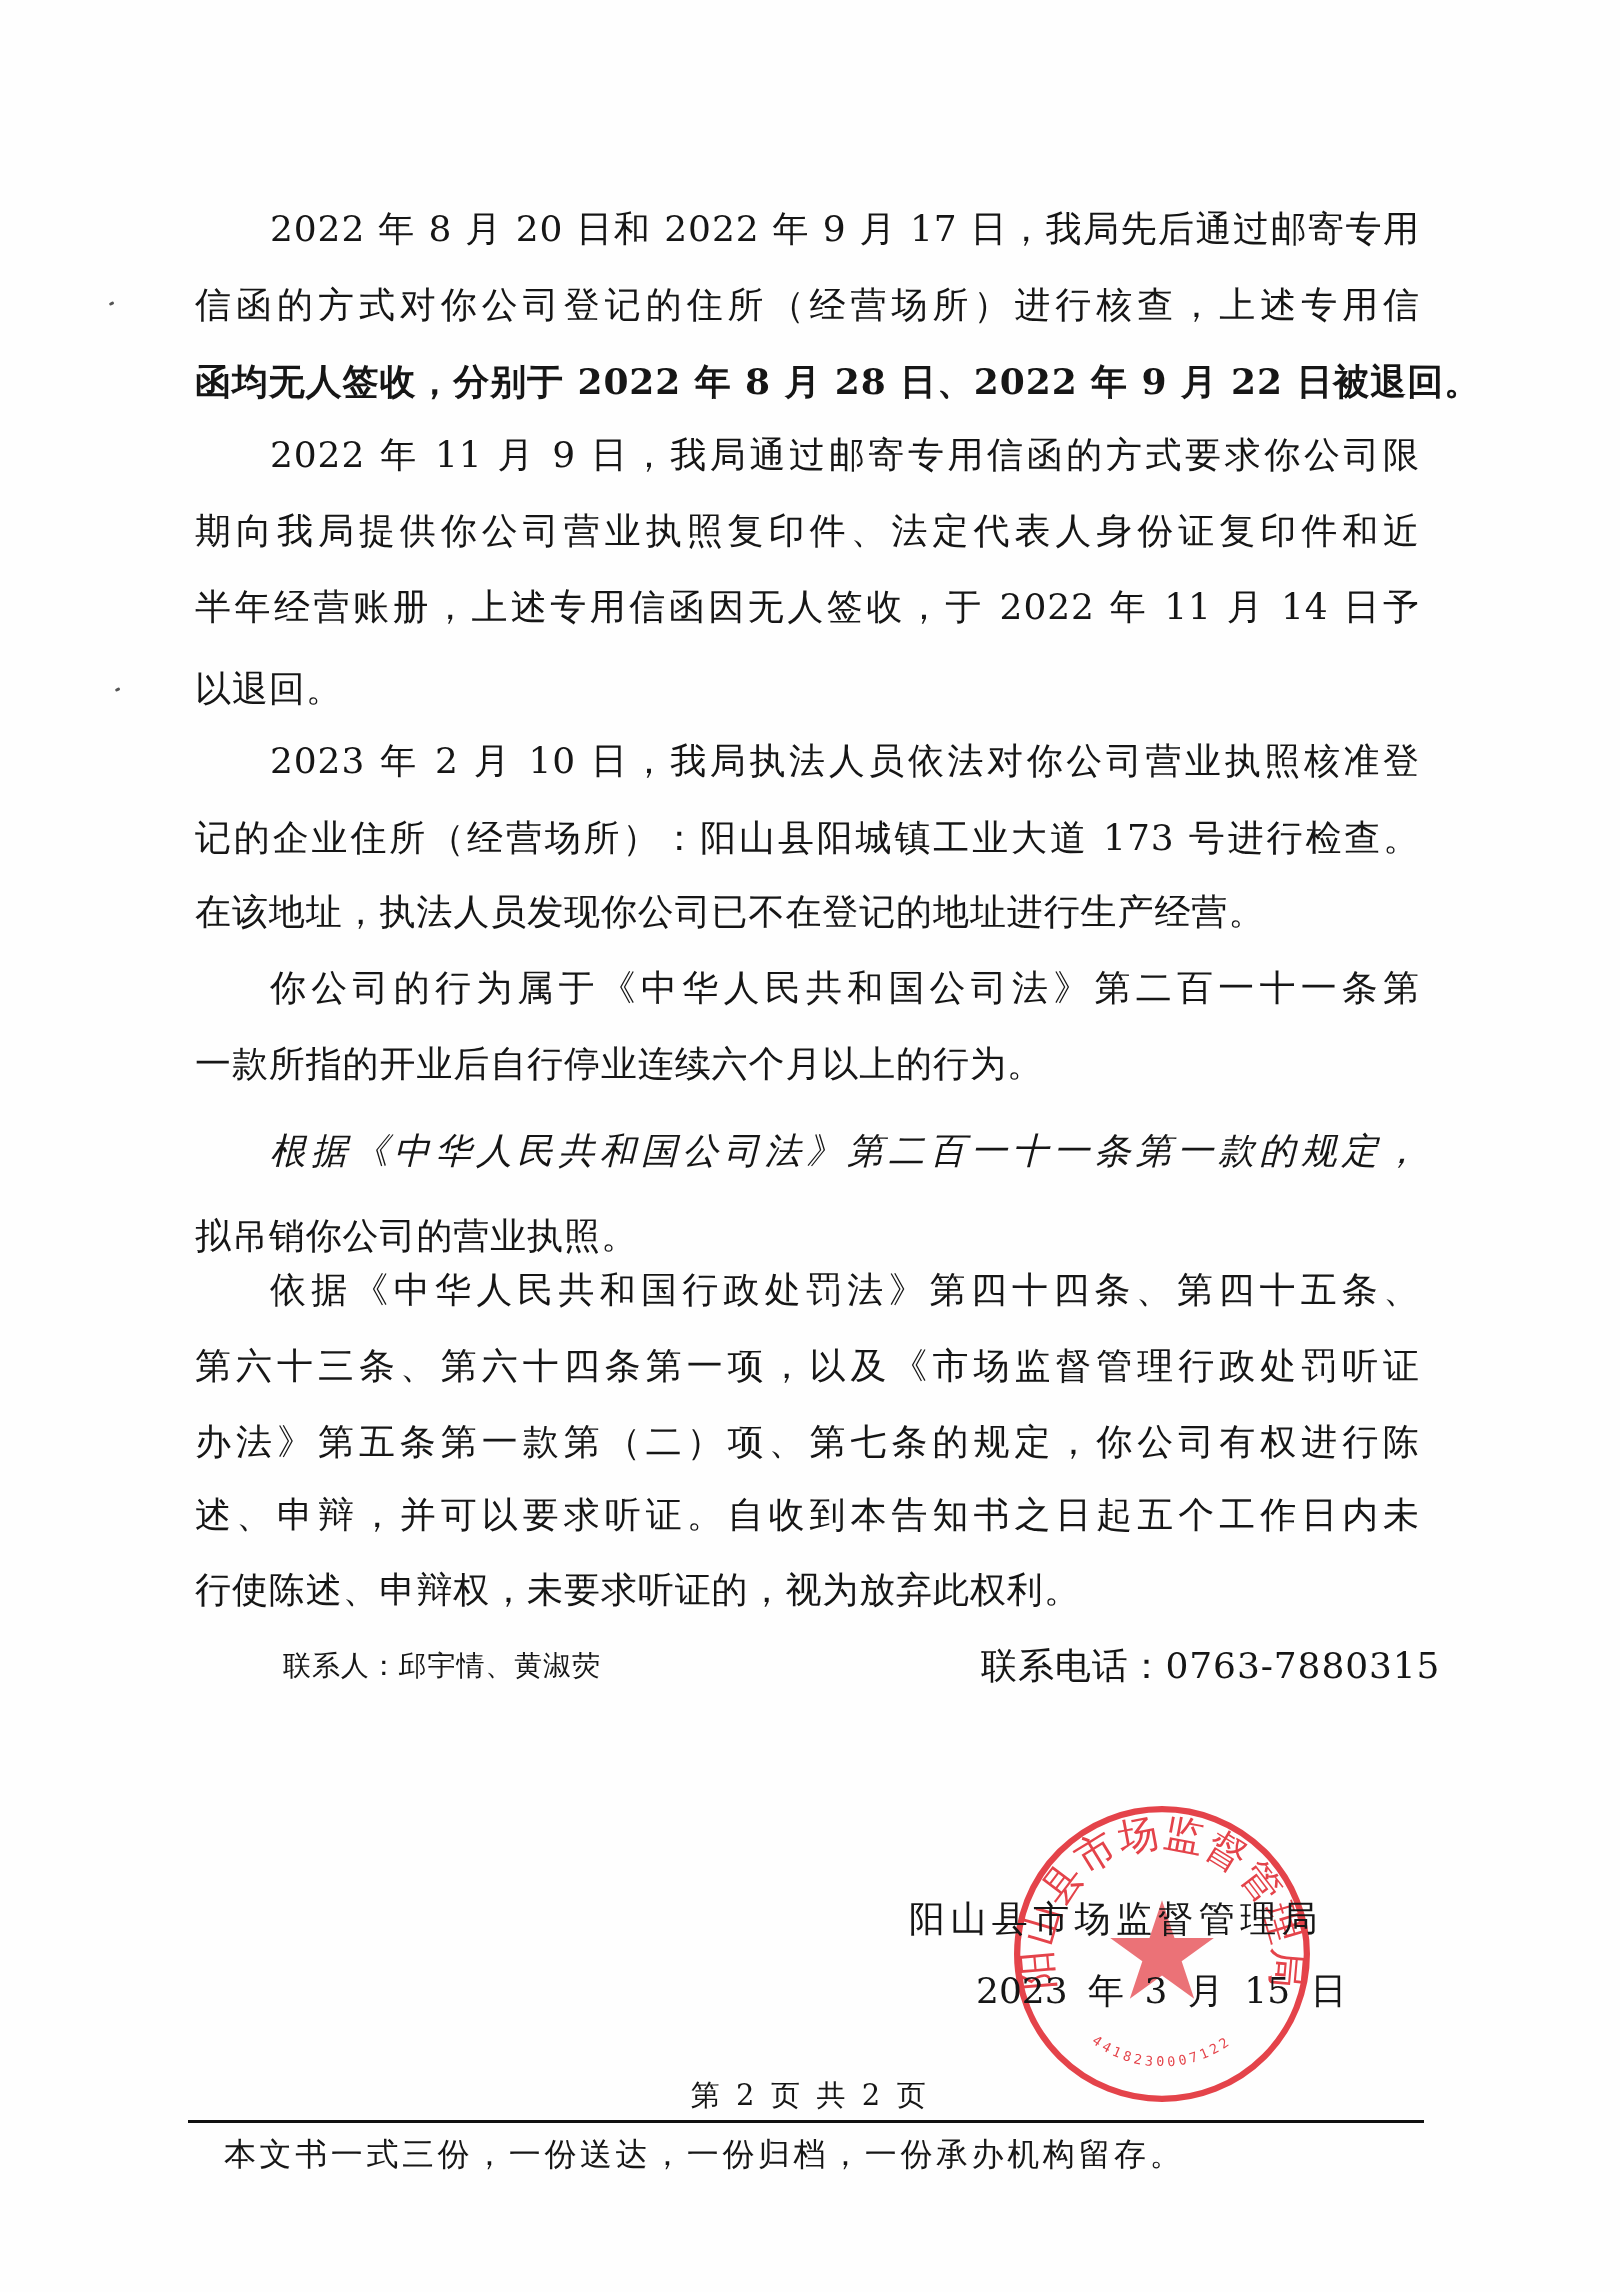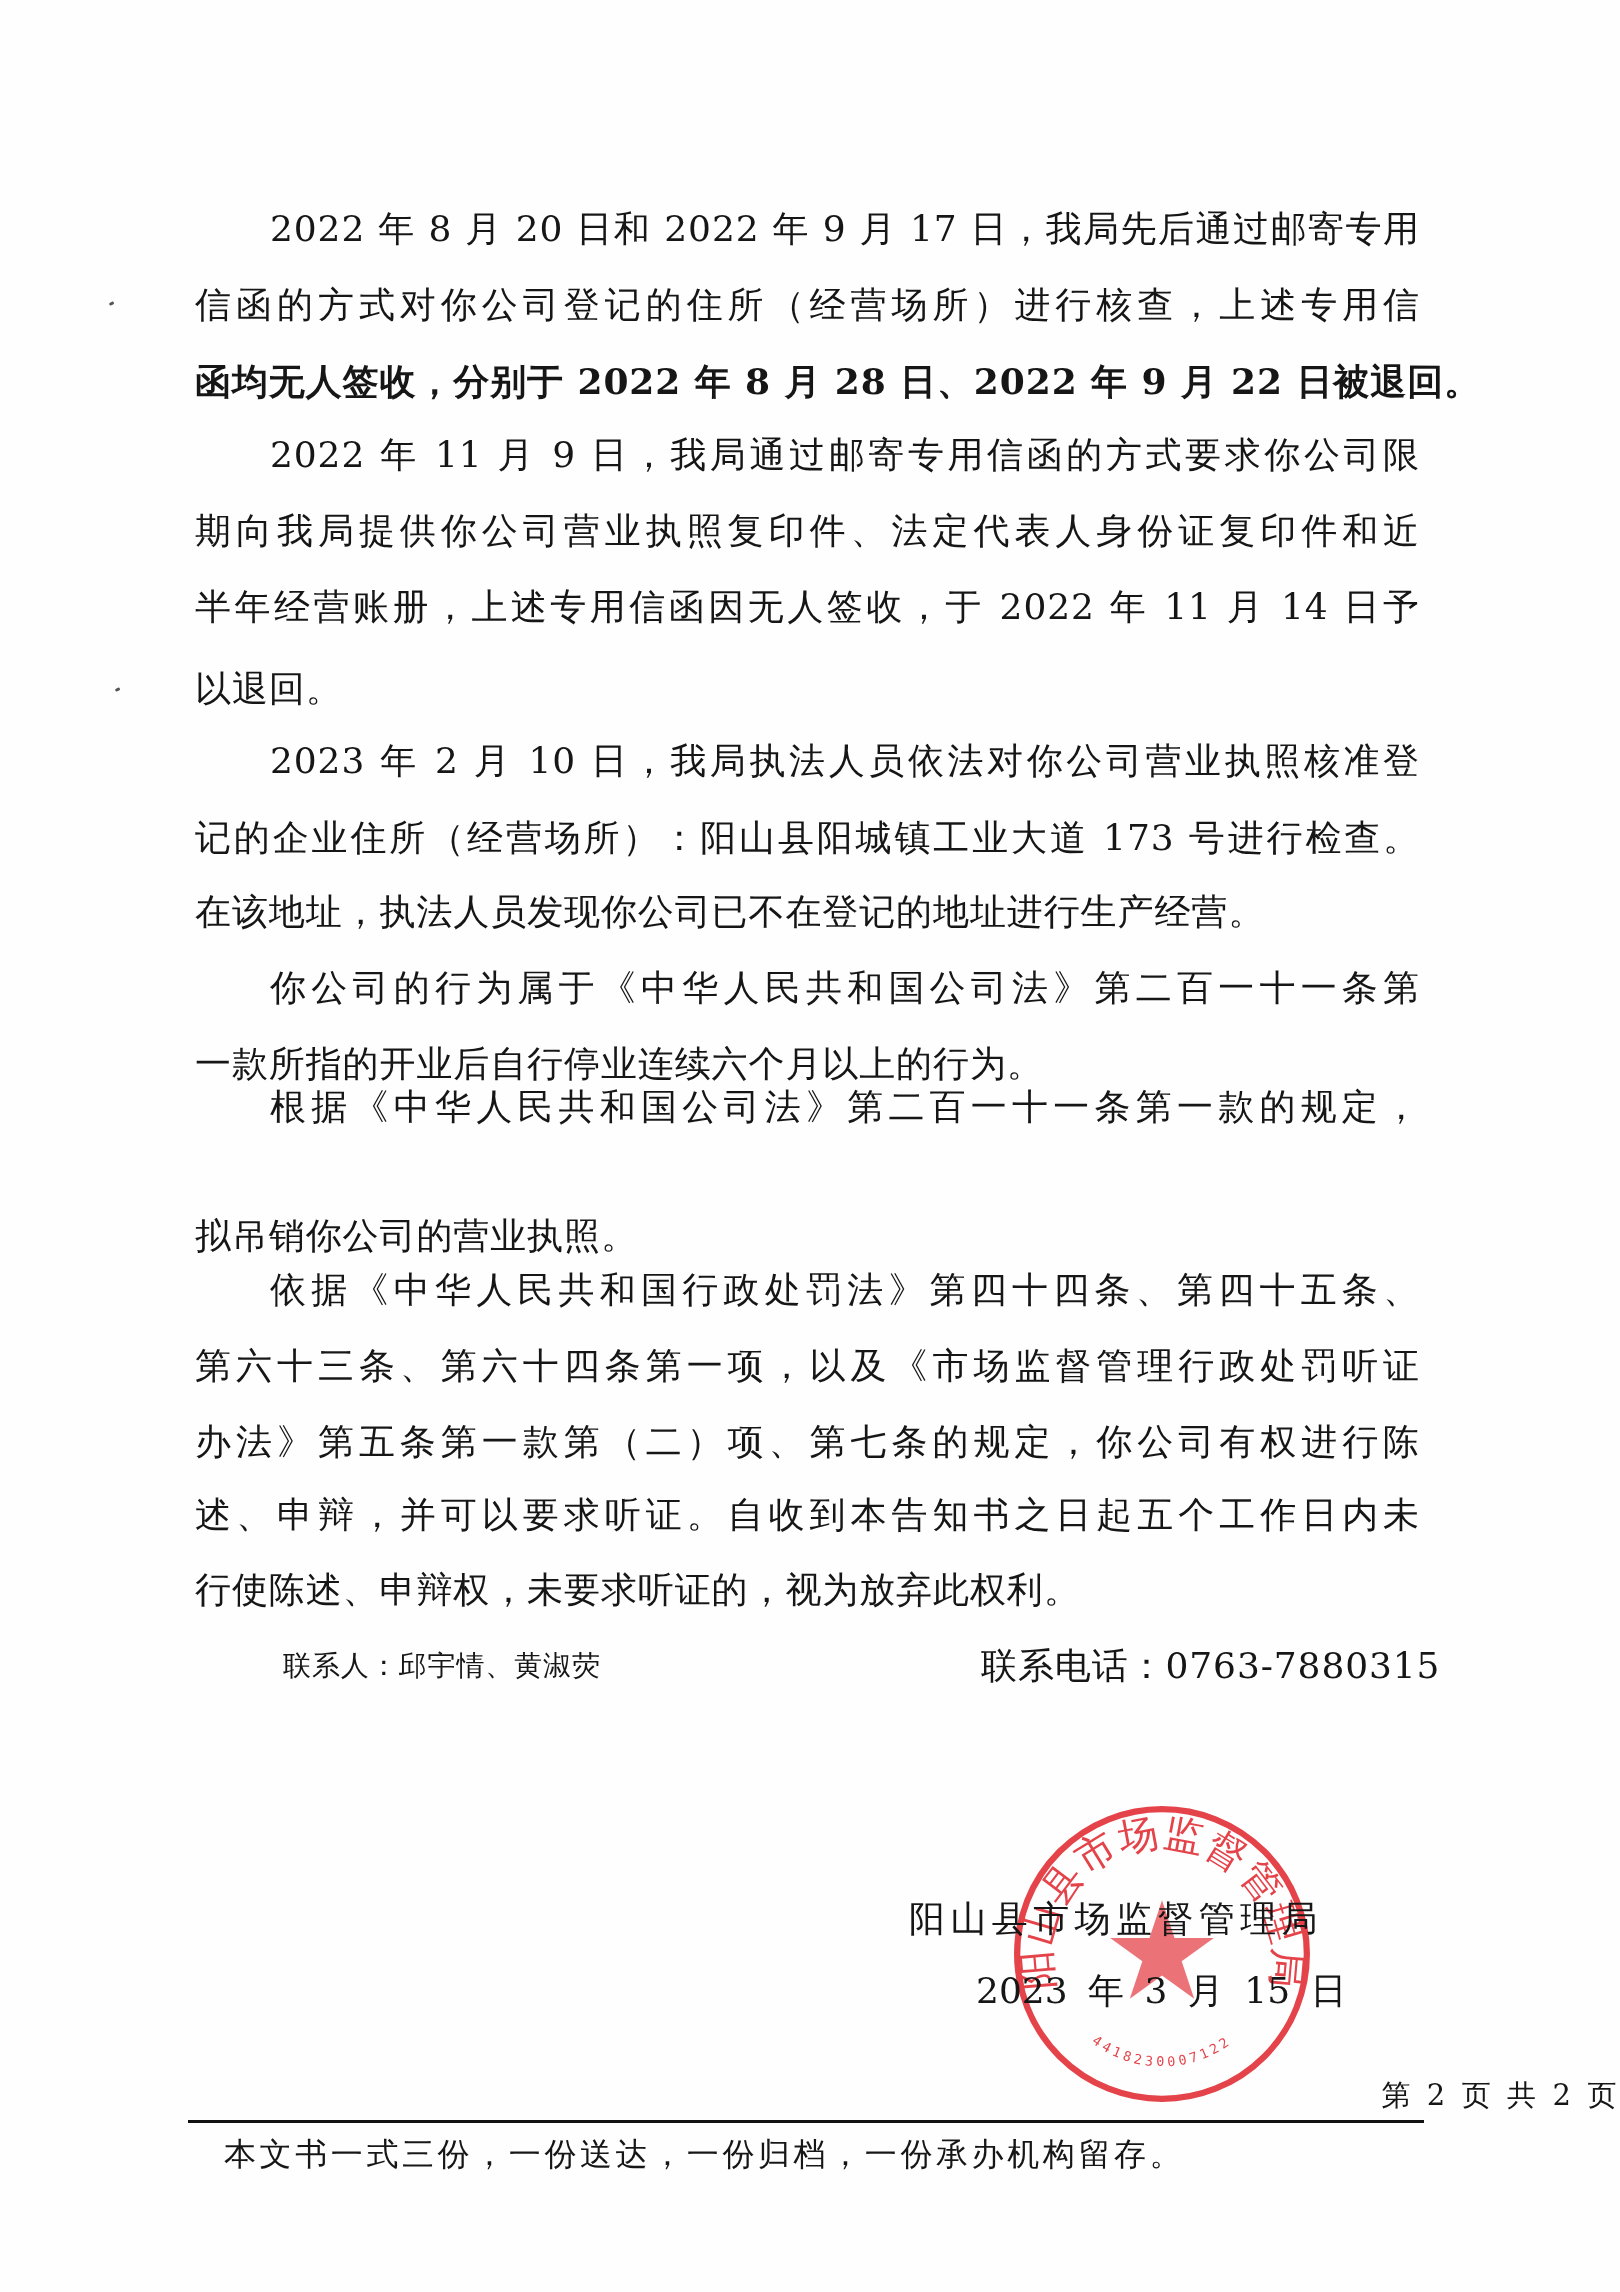--- a/index.html
+++ b/index.html
@@ -9,21 +9,21 @@
   .line { position: absolute; left: 195px; width: 1225px; height: 54px;
           font-size: 36px; line-height: 54px; white-space: nowrap;
           text-align: justify; text-align-last: justify; letter-spacing: 0.9px; }
   .line.indent { left: 270px; width: 1150px; }
   .line.last { text-align-last: left; }
   .contact-left { position: absolute; left: 283px; top: 1639px; font-size: 28px; line-height: 54px; white-space: nowrap; letter-spacing: 0.9px; }
   .contact-right { position: absolute; left: 981px; top: 1639px; font-size: 36px; line-height: 54px; white-space: nowrap; letter-spacing: 0.9px; }
   .sig-org { position: absolute; left: 909px; top: 1892px; font-size: 36px; line-height: 54px; letter-spacing: 5.4px; white-space: nowrap; z-index: 3; }
   .sig-date { position: absolute; left: 976px; top: 1964px; font-size: 36px; line-height: 54px; word-spacing: 9px; white-space: nowrap; z-index: 3; }
   .stamp { position: absolute; left: 1010px; top: 1802px; width: 304px; height: 304px; z-index: 2; opacity: 0.85; }
-  .page-num { position: absolute; left: 0; width: 1620px; top: 2076px; text-align: right; font-size: 29px; line-height: 39px; letter-spacing: 3.6px; }
+  .page-num { position: absolute; left: 0; width: 1620px; top: 2076px; text-align: center; font-size: 29px; line-height: 39px; letter-spacing: 3.6px; }
   .rule { position: absolute; left: 188px; top: 2120px; width: 1236px; height: 2.7px; background: #111; }
   .footnote { position: absolute; left: 224px; top: 2130px; width: 1164px; font-size: 32px; line-height: 48px; letter-spacing: 3.6px; white-space: nowrap; }
   .speck { position: absolute; width: 5.4px; height: 2.7px; background: #555; border-radius: 1.8px; transform: rotate(-25deg); }
 </style>
 </head>
 <body>
 
 <div class="page">
 
   <div class="speck" style="left:109px; top:302px;"></div>
@@ -47,21 +47,21 @@
     <div class="line" style="top:811px;">记的企业住所（经营场所）：阳山县阳城镇工业大道 173 号进行检查。</div>
     <div class="line last" style="top:885px;">在该地址，执法人员发现你公司已不在登记的地址进行生产经营。</div>
   </div>
 
   <div>
     <div class="line indent" style="top:961px;">你公司的行为属于《中华人民共和国公司法》第二百一十一条第</div>
     <div class="line last" style="top:1037px;">一款所指的开业后自行停业连续六个月以上的行为。</div>
   </div>
 
   <div>
-    <div class="line indent" style="top:1080px;">根据《中华人民共和国公司法》第二百一十一条第一款的规定，</div>
+    <div class="line indent" style="top:1124px;font-style:italic;">根据《中华人民共和国公司法》第二百一十一条第一款的规定，</div>
     <div class="line last" style="top:1187px;margin-top:22px;">拟吊销你公司的营业执照。</div>
   </div>
 
   <div>
     <div class="line indent" style="top:1263px;">依据《中华人民共和国行政处罚法》第四十四条、第四十五条、</div>
     <div class="line" style="top:1339px;">第六十三条、第六十四条第一项，以及《市场监督管理行政处罚听证</div>
     <div class="line" style="top:1415px;">办法》第五条第一款第（二）项、第七条的规定，你公司有权进行陈</div>
     <div class="line" style="top:1488px;">述、申辩，并可以要求听证。自收到本告知书之日起五个工作日内未</div>
     <div class="line last" style="top:1563px;">行使陈述、申辩权，未要求听证的，视为放弃此权利。</div>
   </div>

